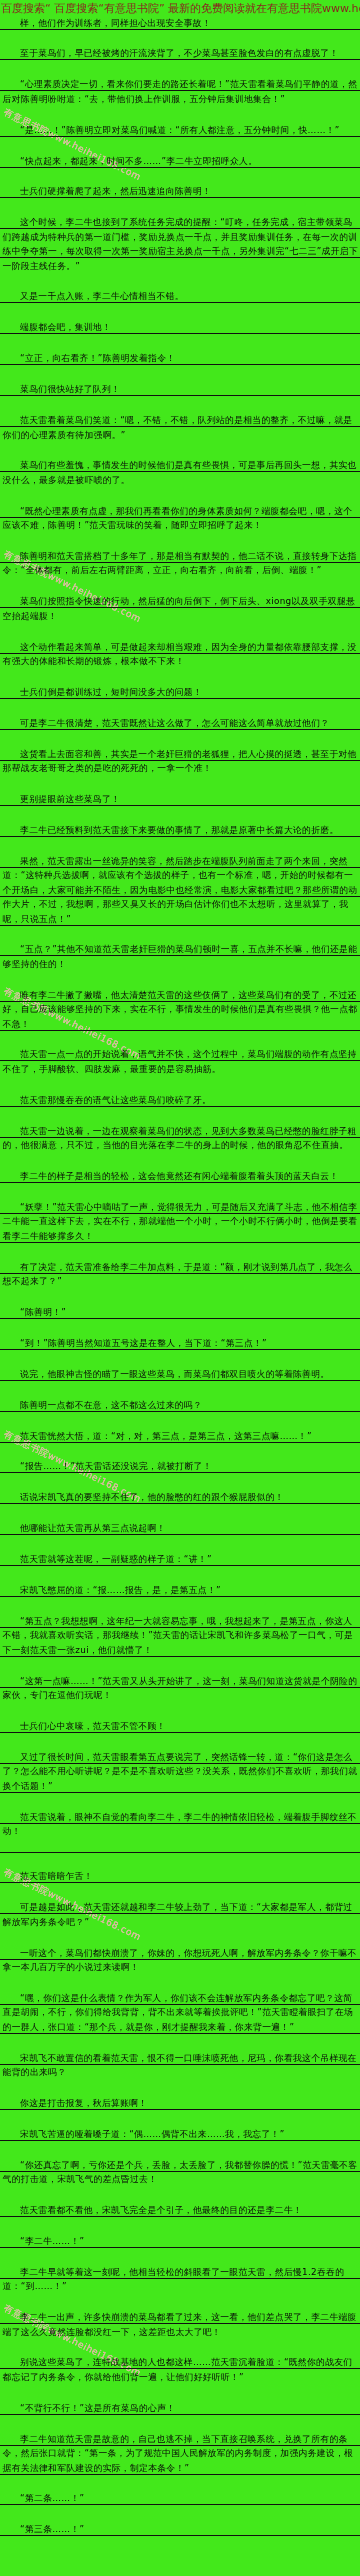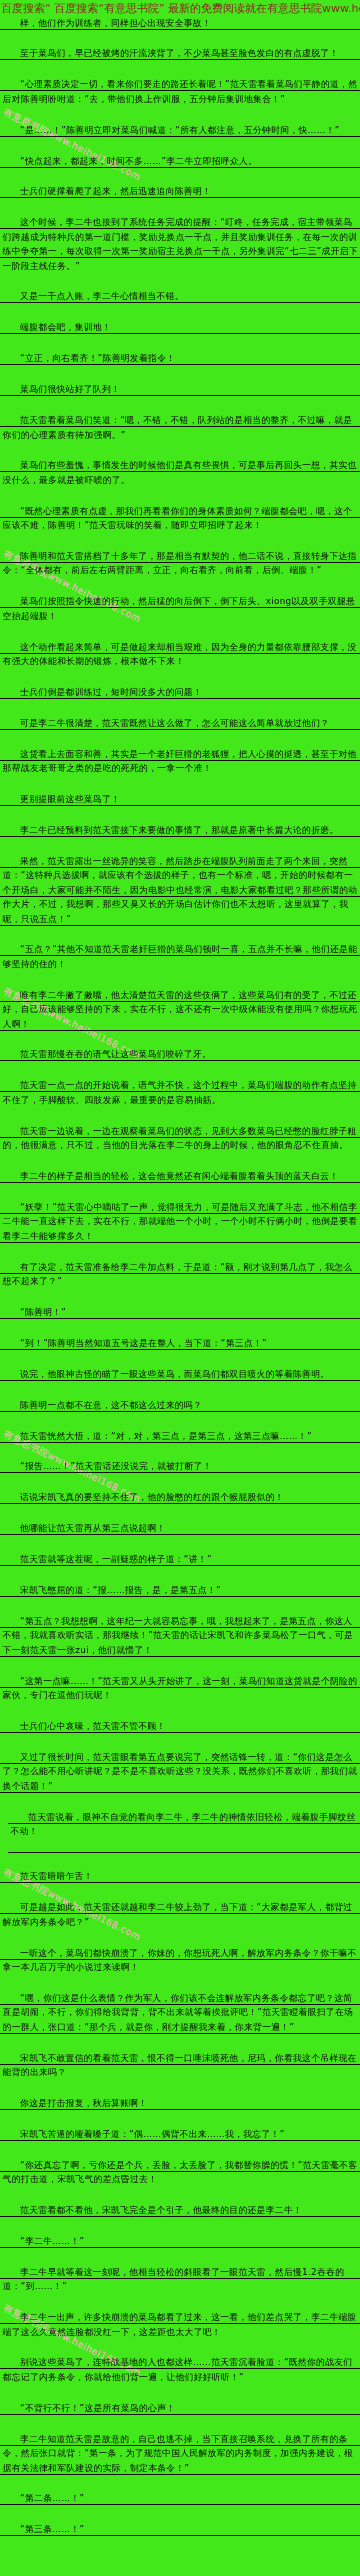--- a/index.html
+++ b/index.html
@@ -98,42 +98,42 @@
       <p class="para">陈善明和范天雷搭档了十多年了，那是相当有默契的，他二话不说，直接转身下达指令：“全体都有，前后左右两臂距离，立正，向右看齐，向前看，后倒、端腹！”</p>
       <p class="para">菜鸟们按照指令快速的行动，然后猛的向后倒下，倒下后头、xiong以及双手双腿悬空抬起端腹！</p>
       <p class="para">这个动作看起来简单，可是做起来却相当艰难，因为全身的力量都依靠腰部支撑，没有强大的体能和长期的锻炼，根本做不下来！</p>
       <p class="para">士兵们倒是都训练过，短时间没多大的问题！</p>
       <p class="para">可是李二牛很清楚，范天雷既然让这么做了，怎么可能这么简单就放过他们？</p>
       <p class="para">这货看上去面容和善，其实是一个老奸巨猾的老狐狸，把人心摸的挺透，甚至于对他那帮战友老哥哥之类的是吃的死死的，一拿一个准！</p>
       <p class="para">更别提眼前这些菜鸟了！</p>
       <p class="para">李二牛已经预料到范天雷接下来要做的事情了，那就是原著中长篇大论的折磨。</p>
       <p class="para">果然，范天雷露出一丝诡异的笑容，然后踏步在端腹队列前面走了两个来回，突然道：“这特种兵选拔啊，就应该有个选拔的样子，也有一个标准，嗯，开始的时候都有一个开场白，大家可能并不陌生，因为电影中也经常演，电影大家都看过吧？那些所谓的动作大片，不过，我想啊，那些又臭又长的开场白估计你们也不太想听，这里就算了，我呢，只说五点！”</p>
       <p class="para">“五点？”其他不知道范天雷老奸巨猾的菜鸟们顿时一喜，五点并不长嘛，他们还是能够坚持的住的！</p>
-      <p class="para">唯有李二牛撇了撇嘴，他太清楚范天雷的这些伎俩了，这些菜鸟们有的受了，不过还好，自己应该能够坚持的下来，实在不行，这不还有一次中级体能没有使用吗？你想玩死人啊！</p>
+      <p class="para">唯有李二牛撇了撇嘴，他太清楚范天雷的这些伎俩了，这些菜鸟们有的受了，不过还好，自己应该能够坚持的下来，实在不行，事情发生的时候他们是真有些畏惧？他一点都不急！</p>
+      <p class="para">范天雷一点一点的开始说着，语气并不快，这个过程中，菜鸟们端腹的动作有点坚持不住了，手脚酸软、四肢发麻，最重要的是容易抽筋。</p>
       <p class="para">范天雷那慢吞吞的语气让这些菜鸟们咬碎了牙。</p>
-      <p class="para">范天雷一点一点的开始说着，语气并不快，这个过程中，菜鸟们端腹的动作有点坚持不住了，手脚酸软、四肢发麻，最重要的是容易抽筋。</p>
       <p class="para">范天雷一边说着，一边在观察着菜鸟们的状态，见到大多数菜鸟已经憋的脸红脖子粗的，他很满意，只不过，当他的目光落在李二牛的身上的时候，他的眼角忍不住直抽。</p>
       <p class="para">李二牛的样子是相当的轻松，这会他竟然还有闲心端着腹看着头顶的蓝天白云！</p>
       <p class="para">“妖孽！”范天雷心中嘀咕了一声，觉得很无力，可是随后又充满了斗志，他不相信李二牛能一直这样下去，实在不行，那就端他一个小时，一个小时不行俩小时，他倒是要看看李二牛能够撑多久！</p>
       <p class="para">有了决定，范天雷准备给李二牛加点料，于是道：“额，刚才说到第几点了，我怎么想不起来了？”</p>
       <p class="para">“陈善明！”</p>
       <p class="para">“到！”陈善明当然知道五号这是在整人，当下道：“第三点！”</p>
       <p class="para">说完，他眼神古怪的瞄了一眼这些菜鸟，而菜鸟们都双目喷火的等着陈善明。</p>
       <p class="para">陈善明一点都不在意，这不都这么过来的吗？</p>
       <p class="para">范天雷恍然大悟，道：“对，对，第三点，是第三点，这第三点嘛……！”</p>
       <p class="para">“报告……！”范天雷话还没说完，就被打断了！</p>
       <p class="para">话说宋凯飞真的要坚持不住了，他的脸憋的红的跟个猴屁股似的！</p>
       <p class="para">他哪能让范天雷再从第三点说起啊！</p>
       <p class="para">范天雷就等这茬呢，一副疑惑的样子道：“讲！”</p>
       <p class="para">宋凯飞憋屈的道：“报……报告，是，是第五点！”</p>
       <p class="para">“第五点？我想想啊，这年纪一大就容易忘事，哦，我想起来了，是第五点，你这人不错，我就喜欢听实话，那我继续！”范天雷的话让宋凯飞和许多菜鸟松了一口气，可是下一刻范天雷一张zui，他们就懵了！</p>
       <p class="para">“这第一点嘛……！”范天雷又从头开始讲了，这一刻，菜鸟们知道这货就是个阴险的家伙，专门在逗他们玩呢！</p>
       <p class="para">士兵们心中哀嚎，范天雷不管不顾！</p>
       <p class="para">又过了很长时间，范天雷眼看第五点要说完了，突然话锋一转，道：“你们这是怎么了？怎么能不用心听讲呢？是不是不喜欢听这些？没关系，既然你们不喜欢听，那我们就换个话题！”</p>
-      <p class="para" style="padding-bottom: 14.4px; margin-left: 8px;">范天雷说着，眼神不自觉的看向李二牛，李二牛的神情依旧轻松，端着腹手脚纹丝不动！</p>
+      <p class="para" style="padding-bottom: 14.4px;">范天雷说着，眼神不自觉的看向李二牛，李二牛的神情依旧轻松，端着腹手脚纹丝不动！</p>
       <p class="para">范天雷暗暗乍舌！</p>
       <p class="para">可是越是如此，范天雷还就越和李二牛较上劲了，当下道：“大家都是军人，都背过解放军内务条令吧？”</p>
       <p class="para">一听这个，菜鸟们都快崩溃了，你妹的，你想玩死人啊，解放军内务条令？你干嘛不拿一本几百万字的小说过来读啊！</p>
       <p class="para">“嘿，你们这是什么表情？作为军人，你们该不会连解放军内务条令都忘了吧？这简直是胡闹，不行，你们得给我背背，背不出来就等着挨批评吧！”范天雷瞪着眼扫了在场的一群人，张口道：“那个兵，就是你，刚才提醒我来着，你来背一遍！”</p>
       <p class="para">宋凯飞不敢置信的看着范天雷，恨不得一口唾沫喷死他，尼玛，你看我这个吊样现在能背的出来吗？</p>
       <p class="para">你这是打击报复，秋后算账啊！</p>
       <p class="para">宋凯飞苦逼的哑着嗓子道：“偶……偶背不出来……我，我忘了！”</p>
       <p class="para">“你还真忘了啊，亏你还是个兵，丢脸，太丢脸了，我都替你臊的慌！”范天雷毫不客气的打击道，宋凯飞气的差点昏过去！</p>
       <p class="para">范天雷看都不看他，宋凯飞完全是个引子，他最终的目的还是李二牛！</p>
       <p class="para">“李二牛……！”</p>

